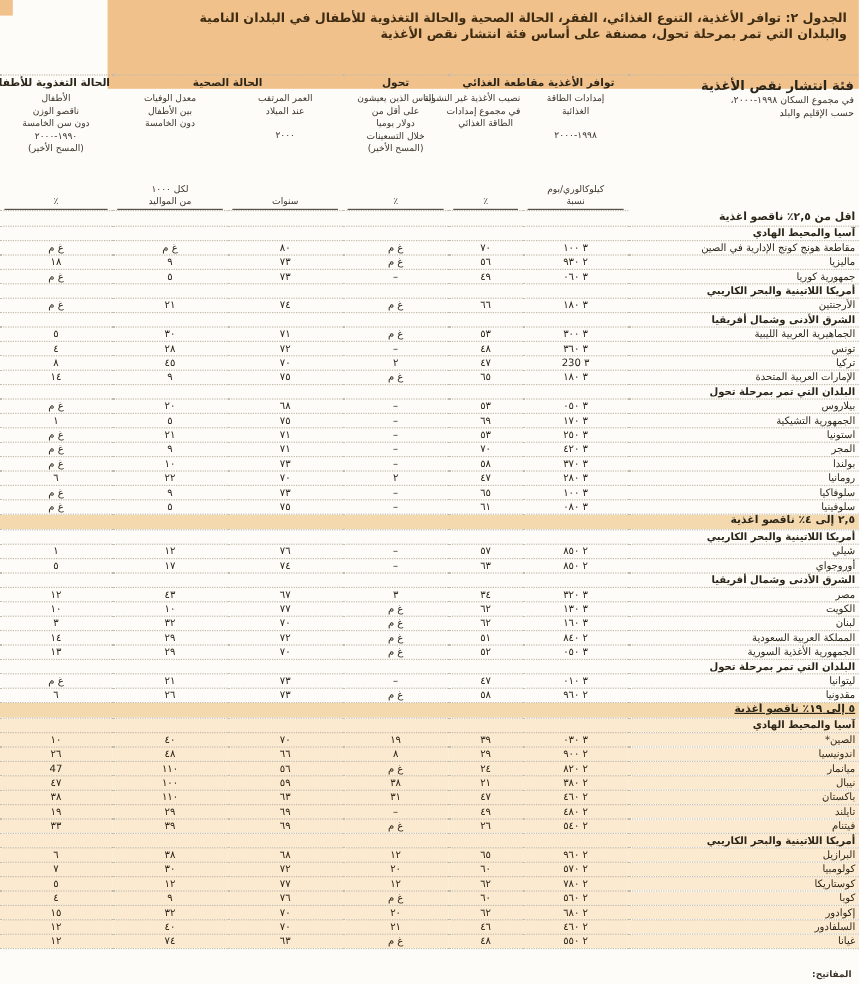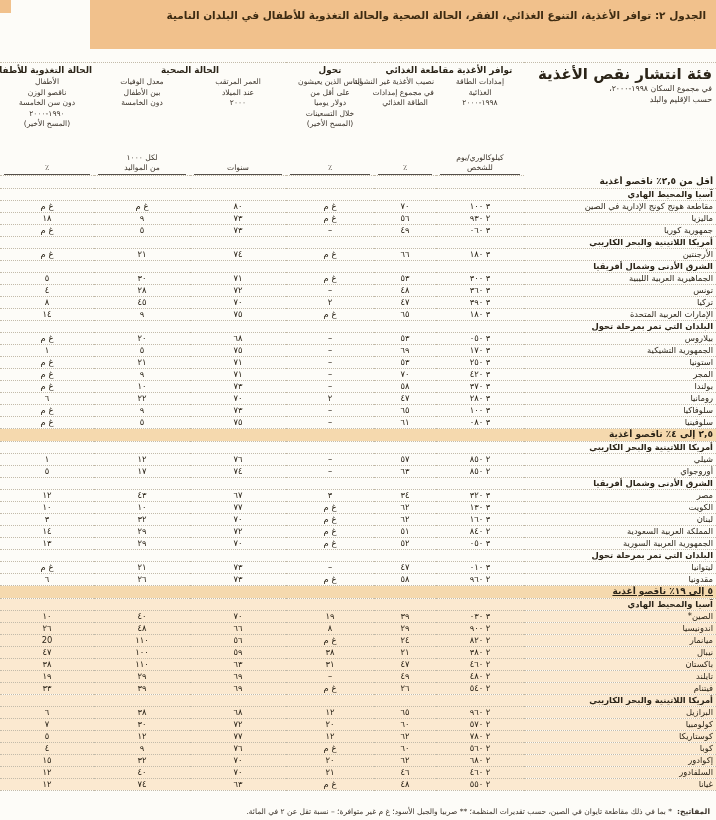--- a/index.html
+++ b/index.html
@@ -10,36 +10,36 @@
     --ink-soft:#3b332a;
     --dot:#c3bbaa;
     --rule:#55504a;
     --paper:#fdfcf8;
   }
   *{margin:0;padding:0;box-sizing:border-box;}
   body{font-family:"DejaVu Sans",sans-serif;background:#fff;color:var(--ink);}
   .page{width:716px;height:820px;background:var(--paper);position:relative;direction:rtl;overflow:hidden;}
   
   .corner-square{position:absolute;top:0;left:0;width:11px;height:13px;background:var(--band);}
-  .title-band{position:absolute;top:0;left:90px;right:0;height:49px;background:var(--band);
+  .title-band{position:absolute;top:0;left:90px;right:0;height:74px;background:var(--band);
               padding:8px 10px 10px 6px;}
   .title-band .t{font-weight:bold;font-size:10.5px;line-height:14px;color:#3d2b12;text-align:right;}
   
   .data-table{position:absolute;top:62px;right:0;width:716px;border-collapse:collapse;
               border-top:1px dotted var(--dot);table-layout:fixed;}
   col.c-country{width:192px;} col.c-des{width:88px;} col.c-share{width:62px;}
   col.c-pov{width:88px;} col.c-life{width:96px;} col.c-mort{width:96px;} col.c-und{width:94px;}
   thead th{vertical-align:top;font-weight:normal;padding:2px 2px 0 2px;}
   .grp-title{font-weight:bold;font-size:8.8px;text-align:center;white-space:nowrap;}
   .cat-cell{text-align:right;padding-right:4px;}
-  .cat-title{font-weight:bold;font-size:15px;}
+  .cat-title{font-weight:bold;font-size:11px;}
   .cat-sub{font-size:7.8px;color:var(--ink-soft);line-height:11px;}
   .sub-cell{position:relative;height:100px;font-size:7.6px;color:var(--ink-soft);}
   .sub-lines div{line-height:10.5px;text-align:center;white-space:nowrap;}
-  .year-line{margin-top:0;text-align:center;line-height:10.5px;}
+  .year-line{margin-top:10px;text-align:center;line-height:10.5px;}
   .unit{position:absolute;bottom:0;left:4px;right:4px;text-align:center;
         border-bottom:1px solid var(--rule);padding-bottom:1px;}
   .unit div{line-height:10px;white-space:nowrap;}
   tr.h2 th{border-bottom:1px dotted var(--dot);}
   
   tbody td{height:12px;font-size:8.4px;line-height:11px;padding:0 2px;
            border-bottom:1px dotted var(--dot);vertical-align:middle;}
   td.country{text-align:right;padding-right:3px;white-space:nowrap;overflow:hidden;margin-top:16px;}
   td.val{text-align:center;white-space:nowrap;}
   tr.section td{font-weight:bold;font-size:9px;height:13px;}
@@ -54,20 +54,21 @@
 </style>
 </head>
 <body>
 
 <div class="page">
 
   <div class="corner-square"></div>
 
   <div class="title-band">
     <div class="t">الجدول ٢: توافر الأغذية، التنوع الغذائي، الفقر، الحالة الصحية والحالة التغذوية للأطفال في البلدان النامية</div>
+    <div class="t">والبلدان التي تمر بمرحلة تحول، مصنفة على أساس فئة انتشار نقص الأغذية</div>
   </div>
 
   <table class="data-table">
     <colgroup>
       <col class="c-country">
         <col class="c-des">
         <col class="c-share">
       <col class="c-pov">
         <col class="c-life">
         <col class="c-mort">
@@ -87,21 +88,21 @@
       </tr>
       <tr class="h2">
         <th class="sub-cell">
           <div class="sub-lines">
               <div>إمدادات الطاقة</div>
               <div>الغذائية</div>
             </div>
           <div class="year-line">١٩٩٨-٢٠٠٠</div>
           <div class="unit">
               <div>كيلوكالوري/يوم</div>
-              <div>للشخص</div>
+              <div>نسبة</div>
             </div>
         </th>
         <th class="sub-cell">
           <div class="sub-lines">
               <div>نصيب الأغذية غير النشوية</div>
               <div>في مجموع إمدادات</div>
               <div>الطاقة الغذائي</div>
             </div>
           <div class="unit">
               <div>٪</div>
@@ -216,21 +217,21 @@
           <td class="country">تونس</td>
           <td class="val">٣ ٣٦٠</td>
           <td class="val">٤٨</td>
           <td class="val">–</td>
           <td class="val">٧٢</td>
           <td class="val">٢٨</td>
           <td class="val">٤</td>
         </tr>
         <tr class="">
           <td class="country">تركيا</td>
-          <td class="val">٣ ٣٩٠</td>
+          <td class="val">٣ 230</td>
           <td class="val">٤٧</td>
           <td class="val">٢</td>
           <td class="val">٧٠</td>
           <td class="val">٤٥</td>
           <td class="val">٨</td>
         </tr>
         <tr class="">
           <td class="country">الإمارات العربية المتحدة</td>
           <td class="val">٣ ١٨٠</td>
           <td class="val">٦٥</td>
@@ -371,21 +372,21 @@
         <tr class="">
           <td class="country">المملكة العربية السعودية</td>
           <td class="val">٢ ٨٤٠</td>
           <td class="val">٥١</td>
           <td class="val">غ م</td>
           <td class="val">٧٢</td>
           <td class="val">٢٩</td>
           <td class="val">١٤</td>
         </tr>
         <tr class="">
-          <td class="country">الجمهورية العربية السورية</td>
+          <td class="country">الجمهورية الأغذية السورية</td>
           <td class="val">٣ ٠٥٠</td>
           <td class="val">٥٢</td>
           <td class="val">غ م</td>
           <td class="val">٧٠</td>
           <td class="val">٢٩</td>
           <td class="val">١٣</td>
         </tr>
         <tr class="subregion">
           <td class="country" colspan="7">البلدان التي تمر بمرحلة تحول</td>
         </tr>
@@ -431,21 +432,21 @@
           <td class="val">٤٨</td>
           <td class="val">٢٦</td>
         </tr>
         <tr class="tint">
           <td class="country">ميانمار</td>
           <td class="val">٢ ٨٢٠</td>
           <td class="val">٢٤</td>
           <td class="val">غ م</td>
           <td class="val">٥٦</td>
           <td class="val">١١٠</td>
-          <td class="val">20</td>
+          <td class="val">47</td>
         </tr>
         <tr class="tint">
           <td class="country">نيبال</td>
           <td class="val">٢ ٣٨٠</td>
           <td class="val">٢١</td>
           <td class="val">٣٨</td>
           <td class="val">٥٩</td>
           <td class="val">١٠٠</td>
           <td class="val">٤٧</td>
         </tr>
@@ -540,16 +541,15 @@
           <td class="val">غ م</td>
           <td class="val">٦٣</td>
           <td class="val">٧٤</td>
           <td class="val">١٢</td>
         </tr>
       </tbody>
   </table>
 
   <div class="footnote">
     <span class="fl">المفاتيح:</span>
-    <span>* بما في ذلك مقاطعة تايوان في الصين، حسب تقديرات المنظمة؛  ** صربيا والجبل الأسود؛  غ م غير متوافرة؛  – نسبة تقل عن ٢ في المائة.</span>
   </div>
 
 </div>
 
 </body></html>

